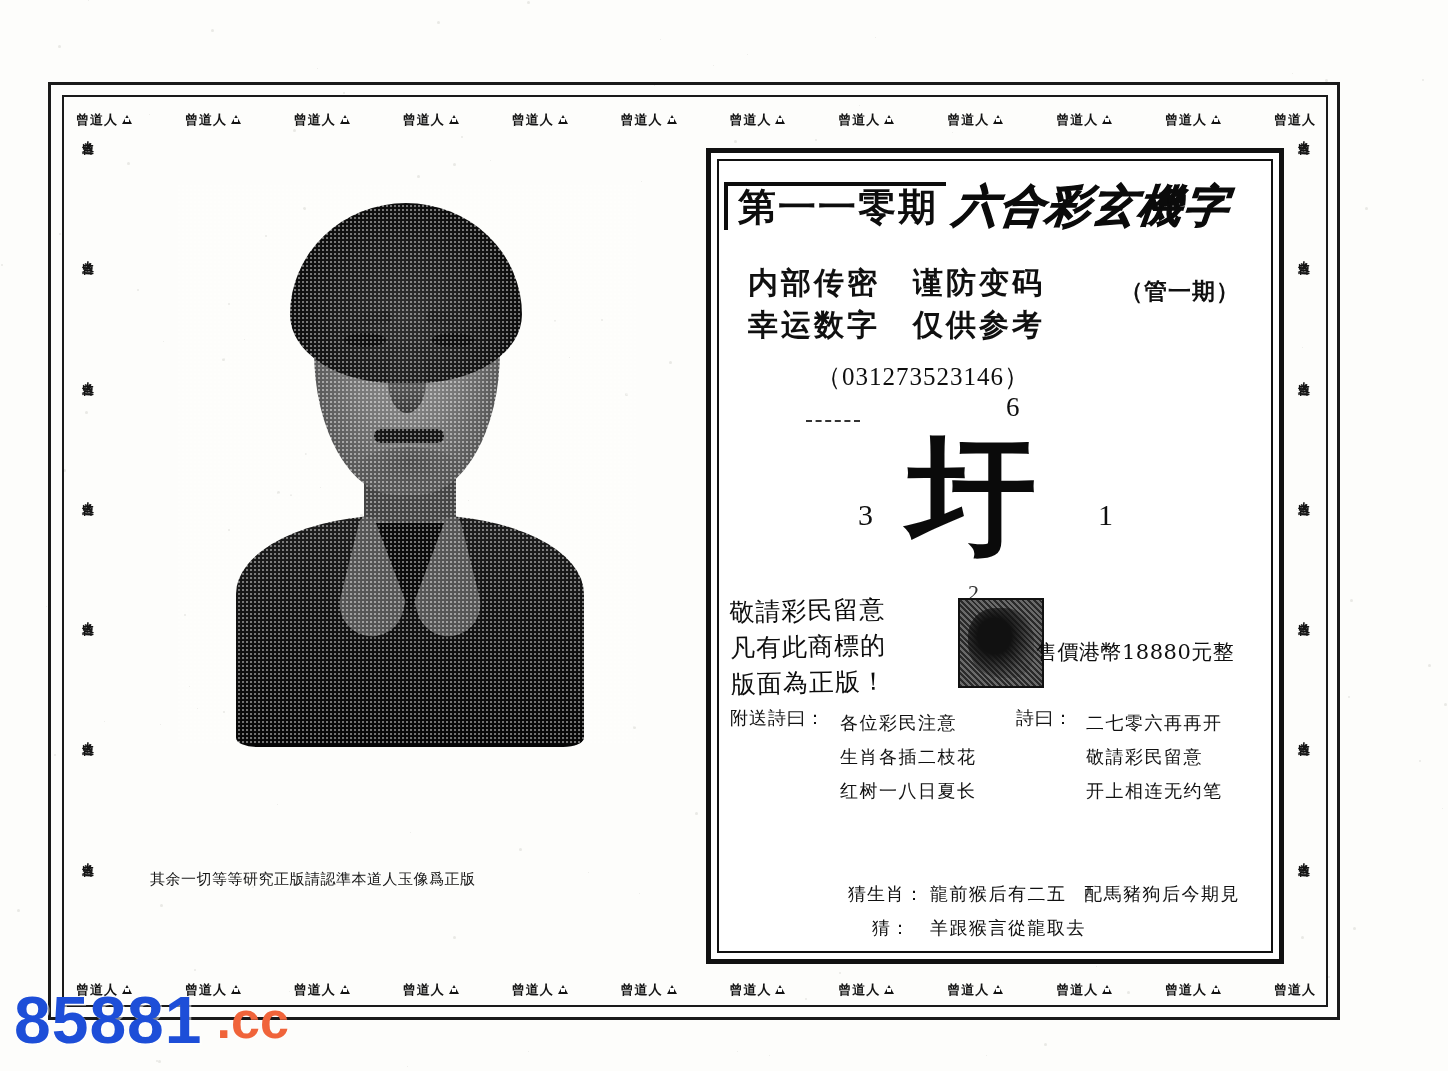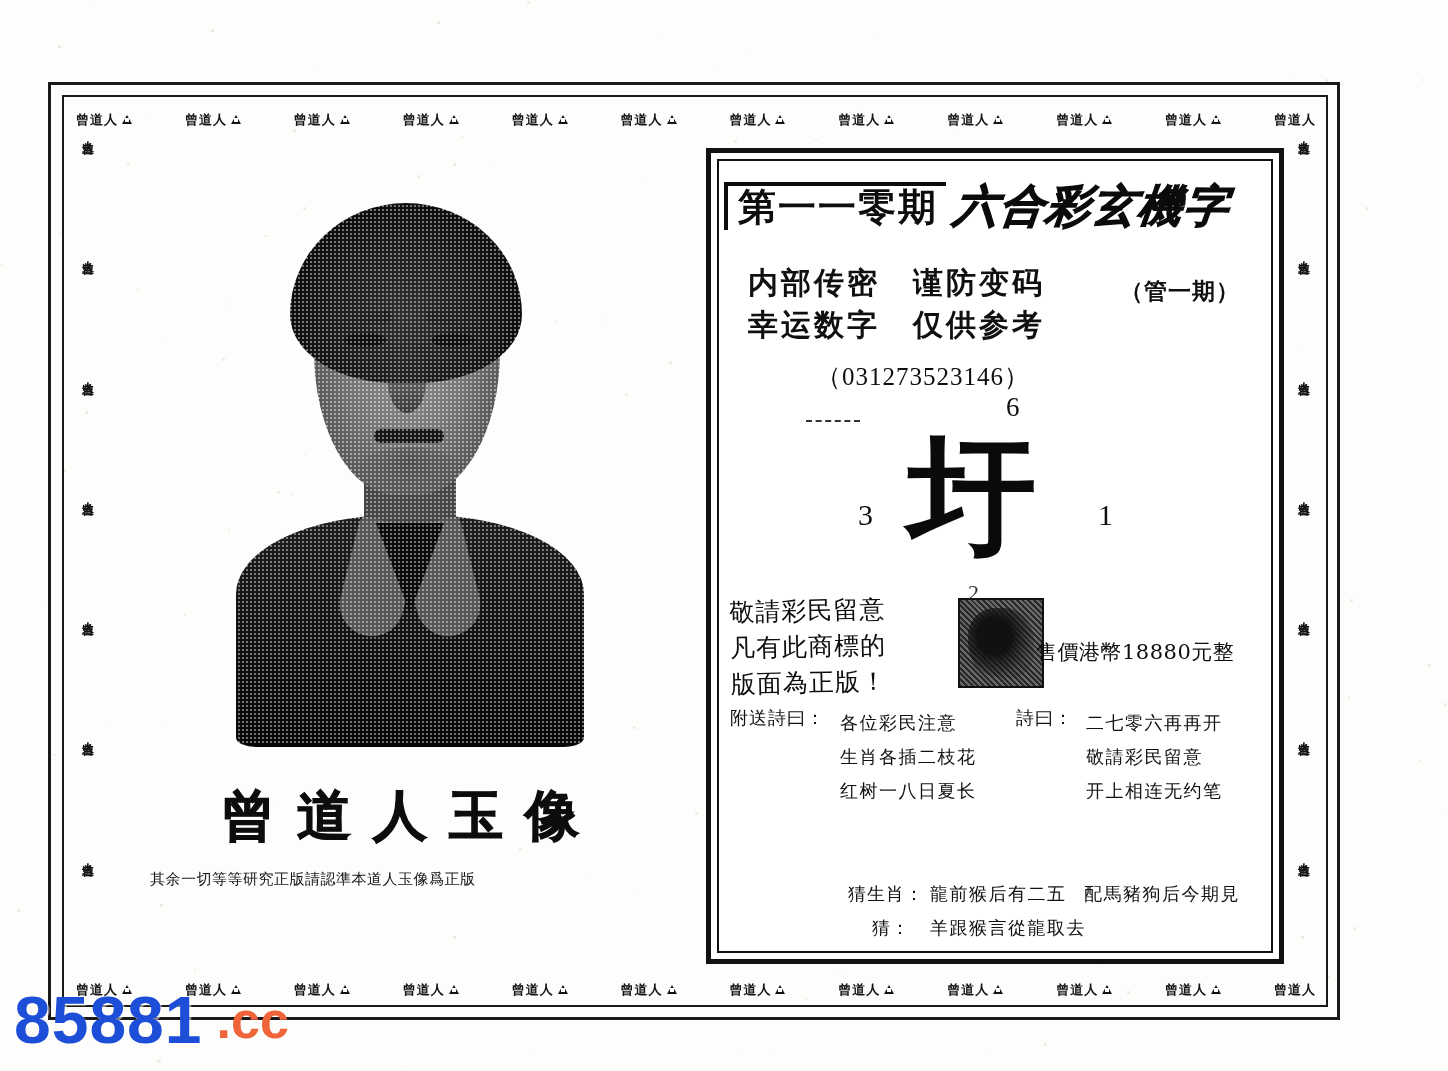--- a/index.html
+++ b/index.html
@@ -892,21 +892,20 @@
       <div class="p-shape" id="p-brow-r"></div>
       <div class="p-shape" id="p-eye-l"></div>
       <div class="p-shape" id="p-eye-r"></div>
       <div class="p-shape" id="p-nose"></div>
       <div class="p-shape" id="p-mouth"></div>
       <div class="p-shape" id="p-chin"></div>
       <div id="halftone"></div>
     </div>
   </div>
 
-  <div id="portrait-title">曾道人玉像</div>
 
   <div id="portrait-note">
     <div>其余一切等等研究正版請認準本道人玉像爲正版</div>
   </div>
 </div>
 
 <div id="right-panel">
   <div id="right-inner"></div>
 </div>
 

